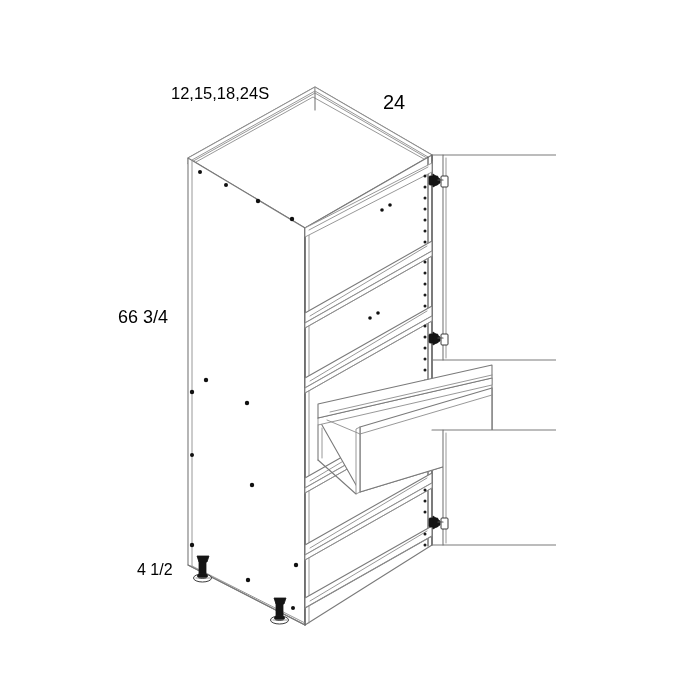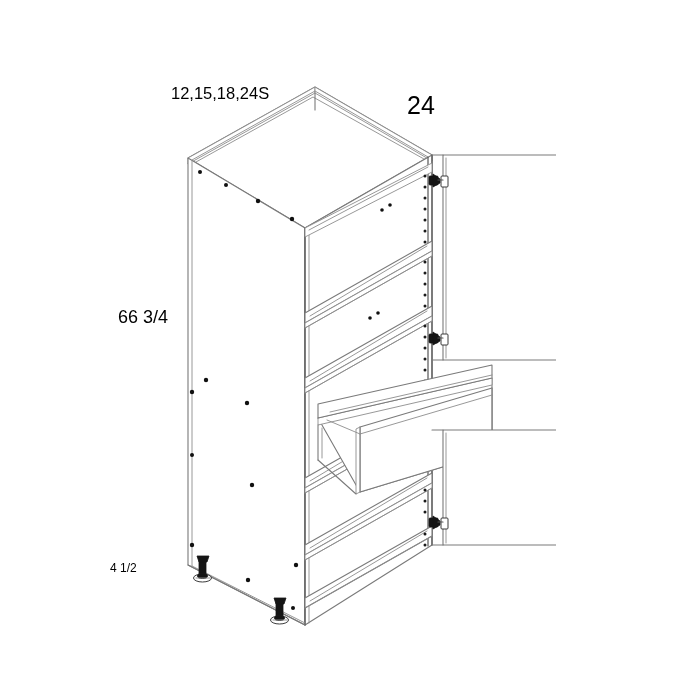--- a/index.html
+++ b/index.html
@@ -30,32 +30,31 @@
     user-select: none;
   }
   #label-width-options {
     left: 171px;
     top: 84px;
     font-size: 16.5px;
   }
   #label-depth {
     left: 383px;
     top: 91px;
-    font-size: 25px;
-    margin-left: 24px;
+    font-size: 20px;
   }
   #label-height {
     left: 118px;
     top: 307px;
     font-size: 18px;
   }
   #label-toekick {
-    left: 110px;
+    left: 137px;
     top: 561px;
-    font-size: 12px;
+    font-size: 16px;
   }
 </style>
 </head>
 <body>
 
 <div id="page">
 
   <svg id="drawing" viewBox="0 0 700 700">
     <defs>
       <style>

